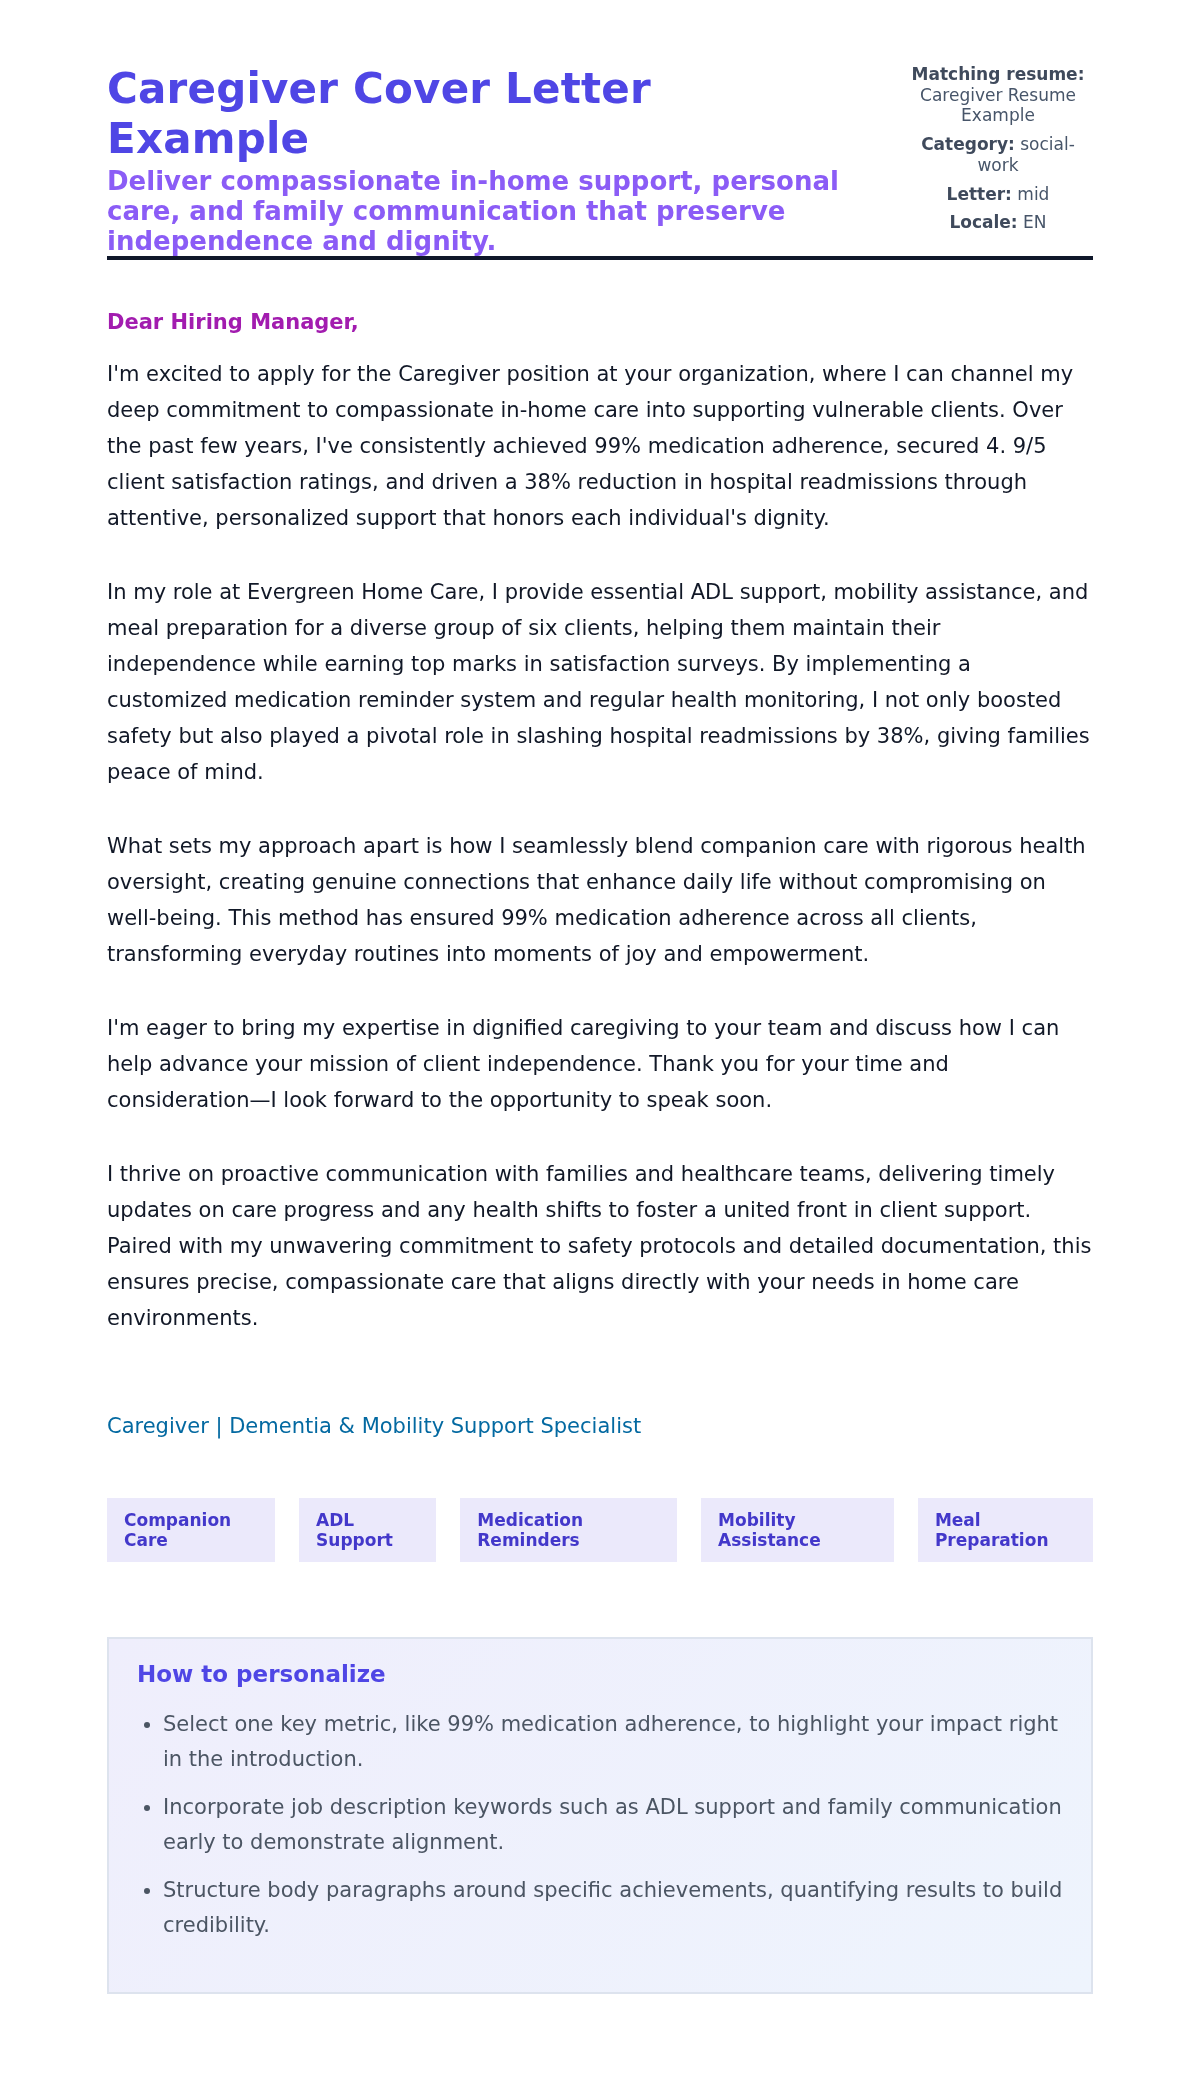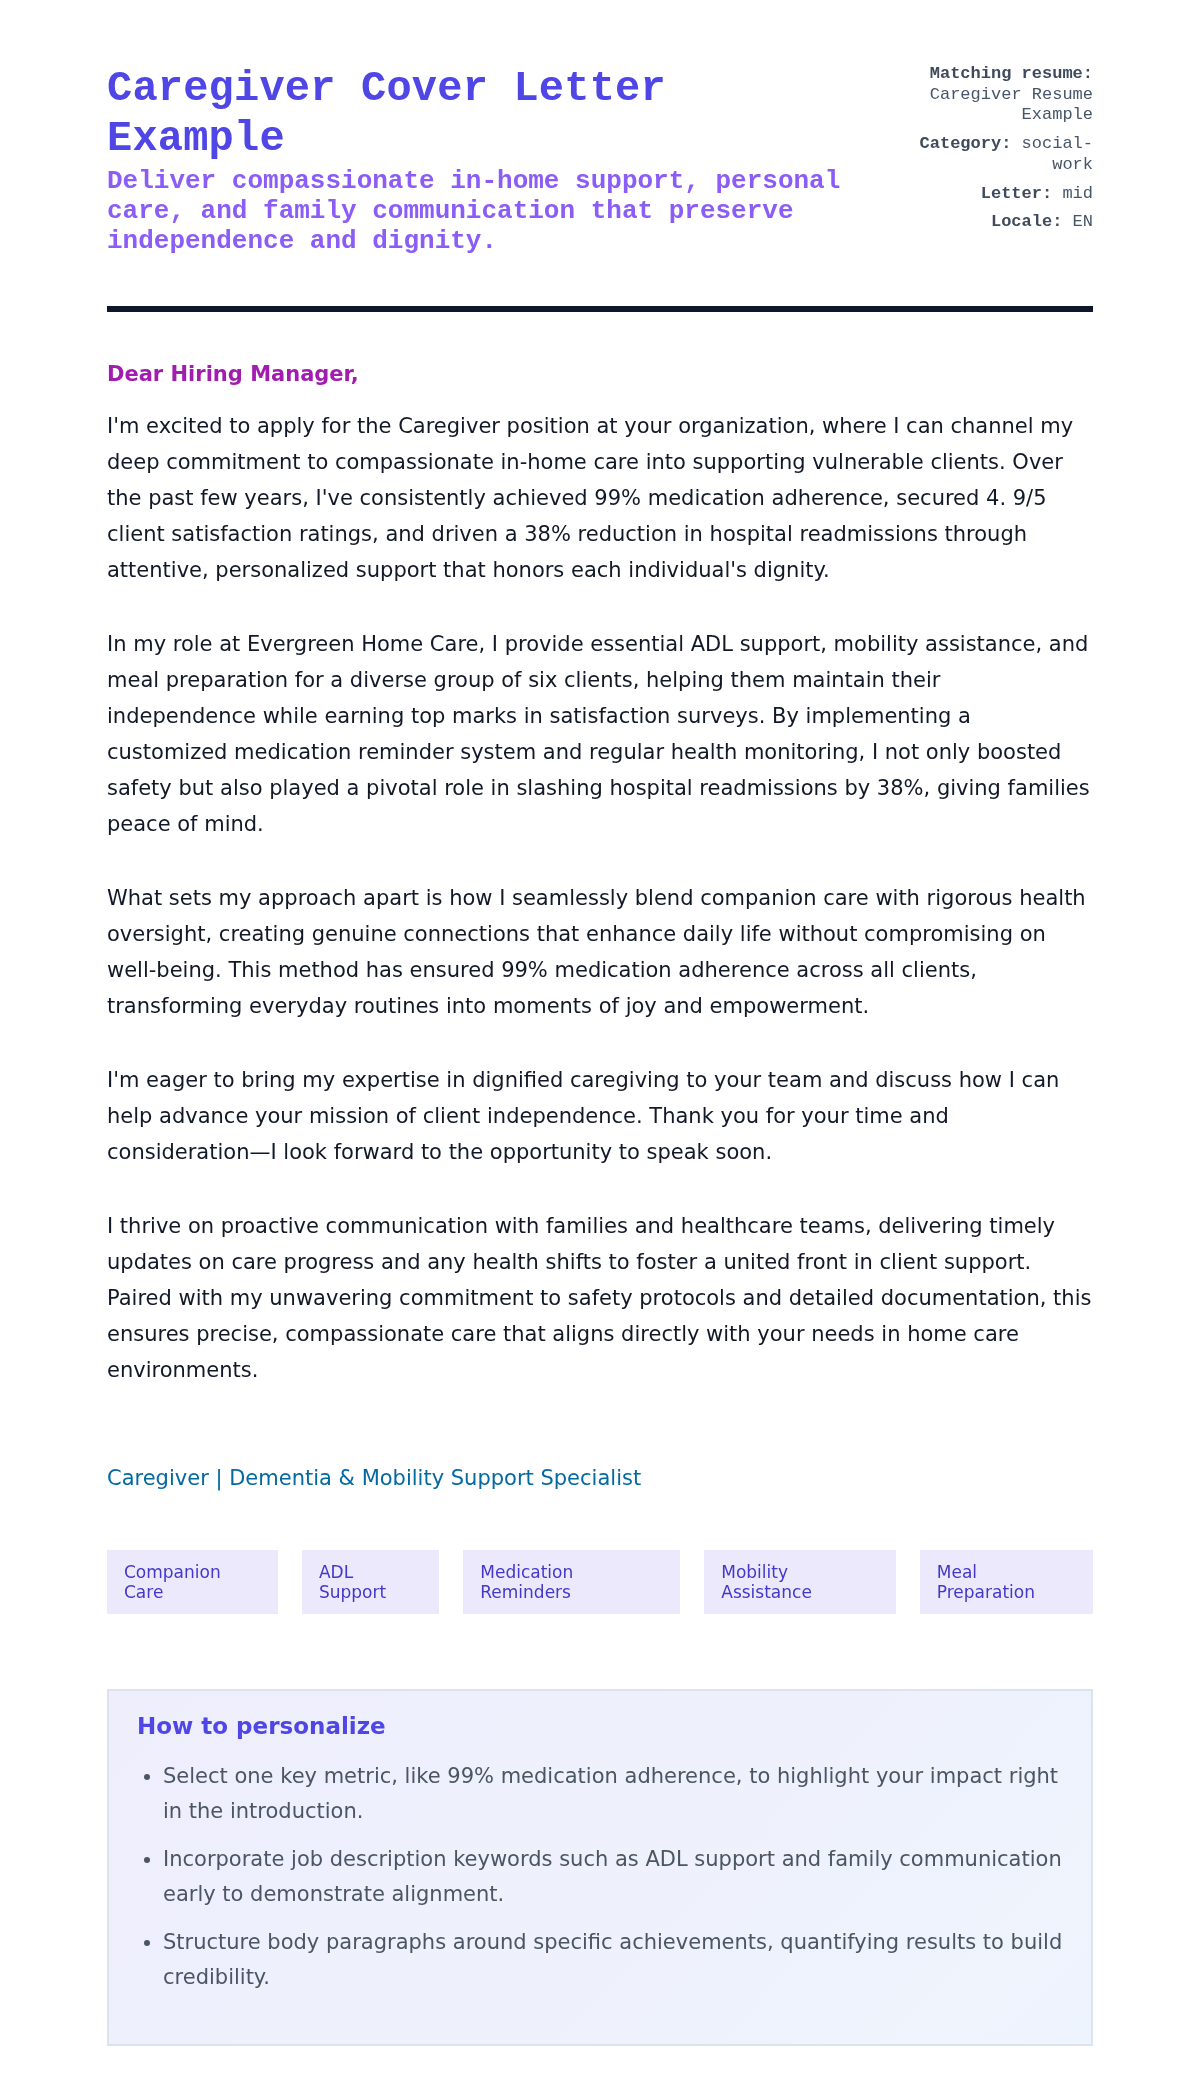--- a/index.html
+++ b/index.html
@@ -1,30 +1,30 @@
 <!DOCTYPE html>
 <html><head>
   <meta charset="utf-8">
   <style>
     html, body { margin: 0; padding: 0; background: #ffffff; }
     body { width: 1200px; min-height: 2091px; font-family: "DejaVu Sans", sans-serif; color: #111827; }
     .page { padding: 64px 107px 60px 107px; }
-    .header { display: flex; justify-content: space-between; align-items: flex-start; padding-bottom: 50px; border-bottom: 6px solid #0f172a; font-family: Liberation Mono, monospace; }
+    .header { display: flex; justify-content: space-between; align-items: flex-start; border-bottom: 4px solid #0f172a; }
     .header-left { width: 760px; }
     .title { font-size: 42px; font-weight: bold; color: #4f46e5; margin: 0; line-height: 1.2; letter-spacing: 0.2px; }
     .subtitle { font-size: 26px; font-weight: bold; color: #8b5cf6; margin: 2px 0 0 0; line-height: 1.15; }
-    .meta { width: 190px; text-align: right; font-size: 17px; color: #475569; line-height: 1.22; }
+    .meta { width: 190px; text-align: center; font-size: 17px; color: #475569; line-height: 1.22; }
     .meta-row { margin-bottom: 8px; }
     .meta-label { font-weight: bold; color: #3f4a5c; }
     .greeting { font-size: 21px; font-weight: bold; color: #a21caf; margin: 50px 0 22px 0; }
     .para { font-size: 21px; line-height: 36px; color: #111827; margin: 0 0 38px 0; }
     .signature { margin-top: 78px; }
     .sig-name { font-size: 21px; font-weight: bold; color: #111827; margin: 0 0 14px 0; }
     .sig-title { font-size: 21px; color: #0369a1; margin: 0; }
-    .tags { display: flex; gap: 24px; margin-top: 60px; }
+    .tags { display: flex; gap: 24px; margin-top: 60px; font-weight: bold; }
     .tag { background: #ebe9fb; color: #4338ca; font-size: 17px; padding: 12px 17px; line-height: 20px; }
     .tips { margin-top: 75px; border: 2px solid #dde3ee; background: linear-gradient(135deg, #efeefc 0%, #eef4fd 100%); padding: 22px 28px 36px 28px; }
     .tips-title { font-size: 23px; font-weight: bold; color: #4f46e5; margin: 0 0 20px 0; }
     .tips ul { margin: 0; padding-left: 26px; }
     .tips li { font-size: 21px; line-height: 35px; color: #4b5563; margin-bottom: 13px; }
   </style>
 </head>
 <body>
 
 <div class="page">

